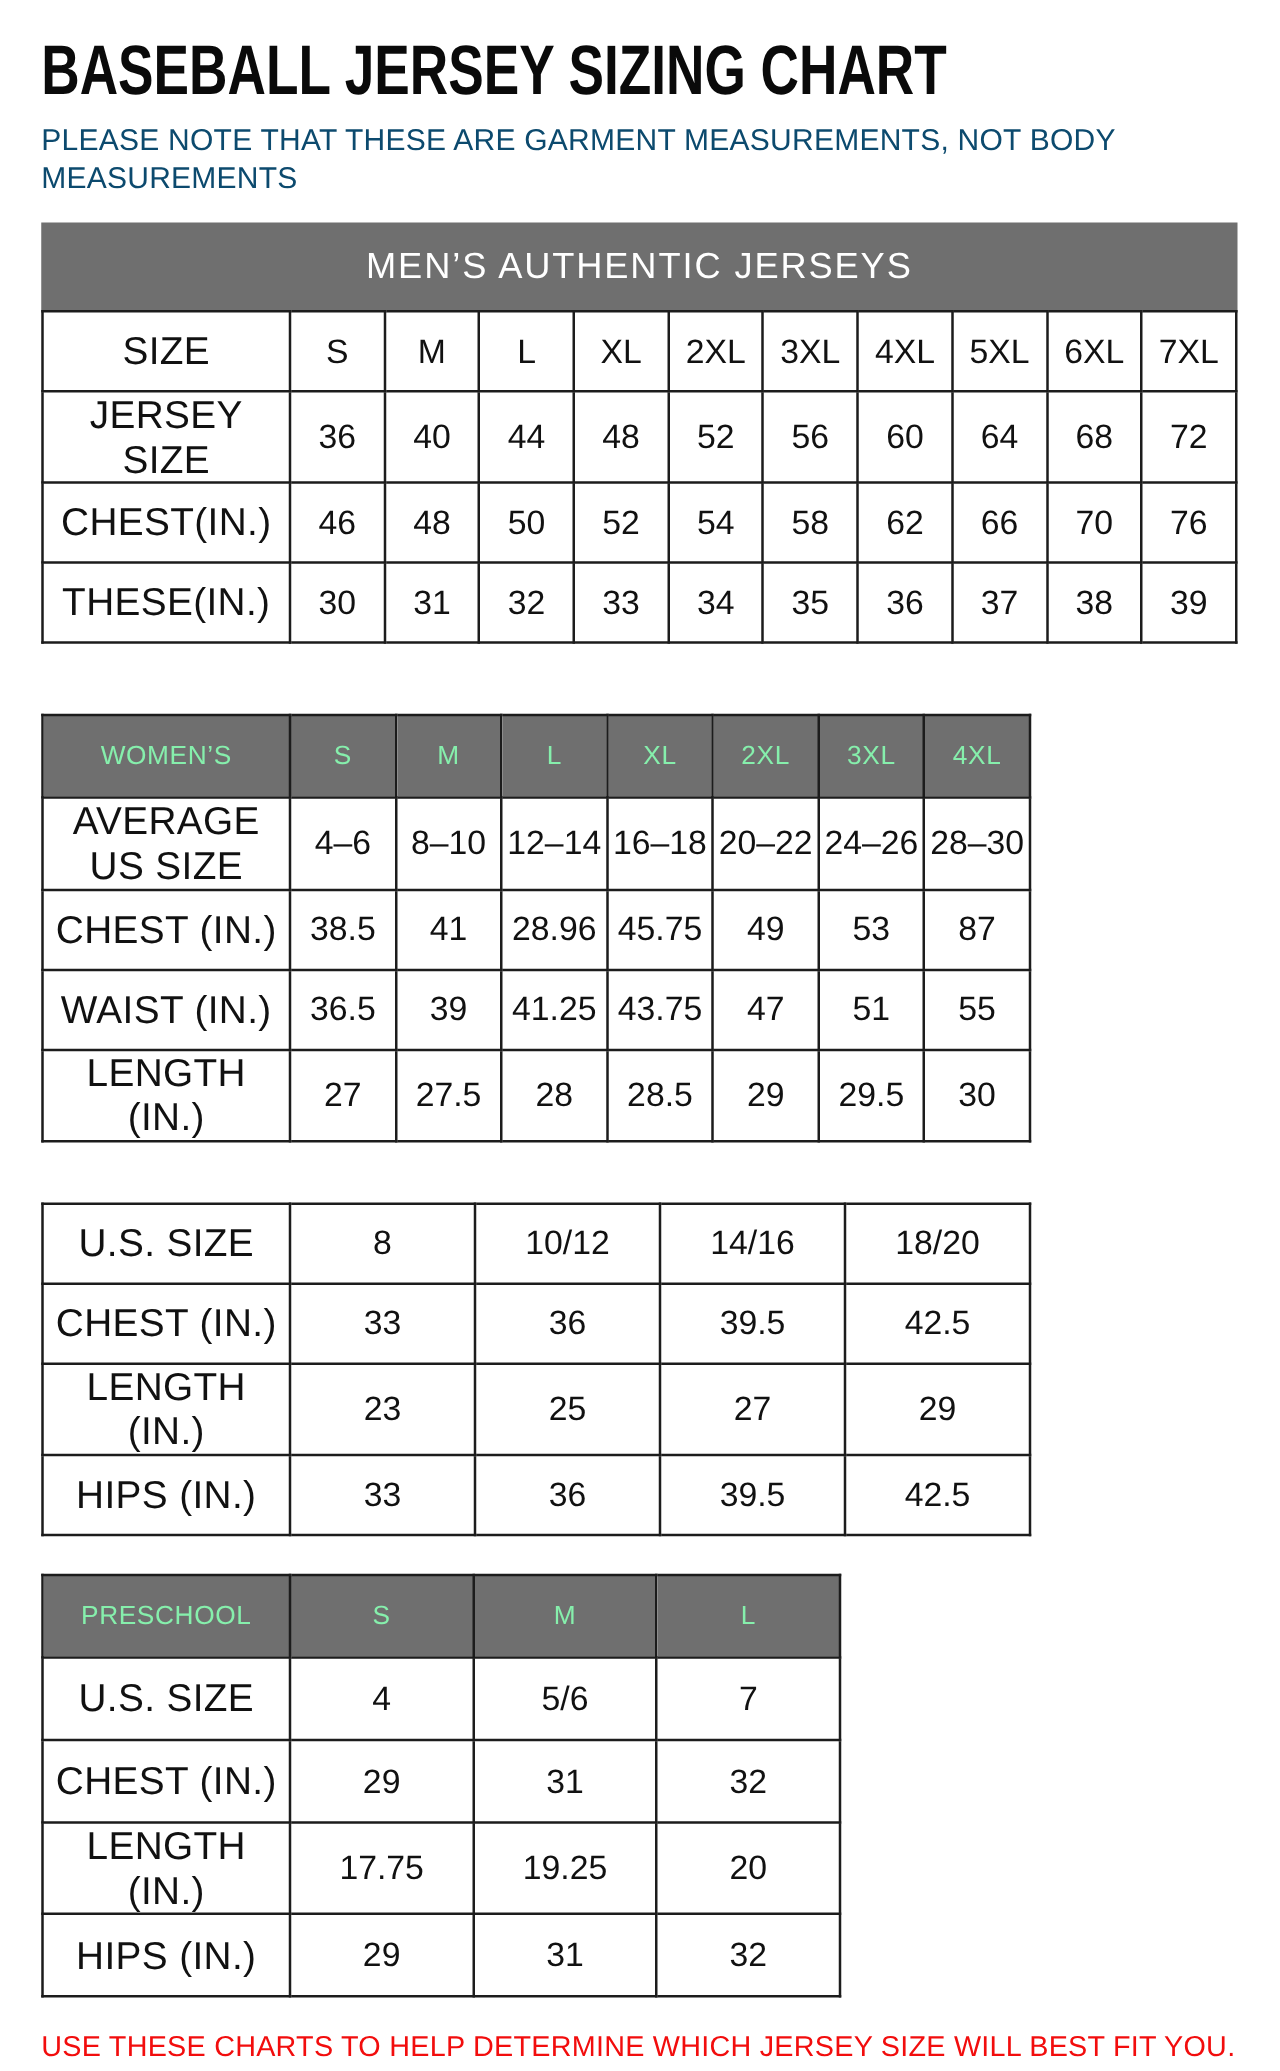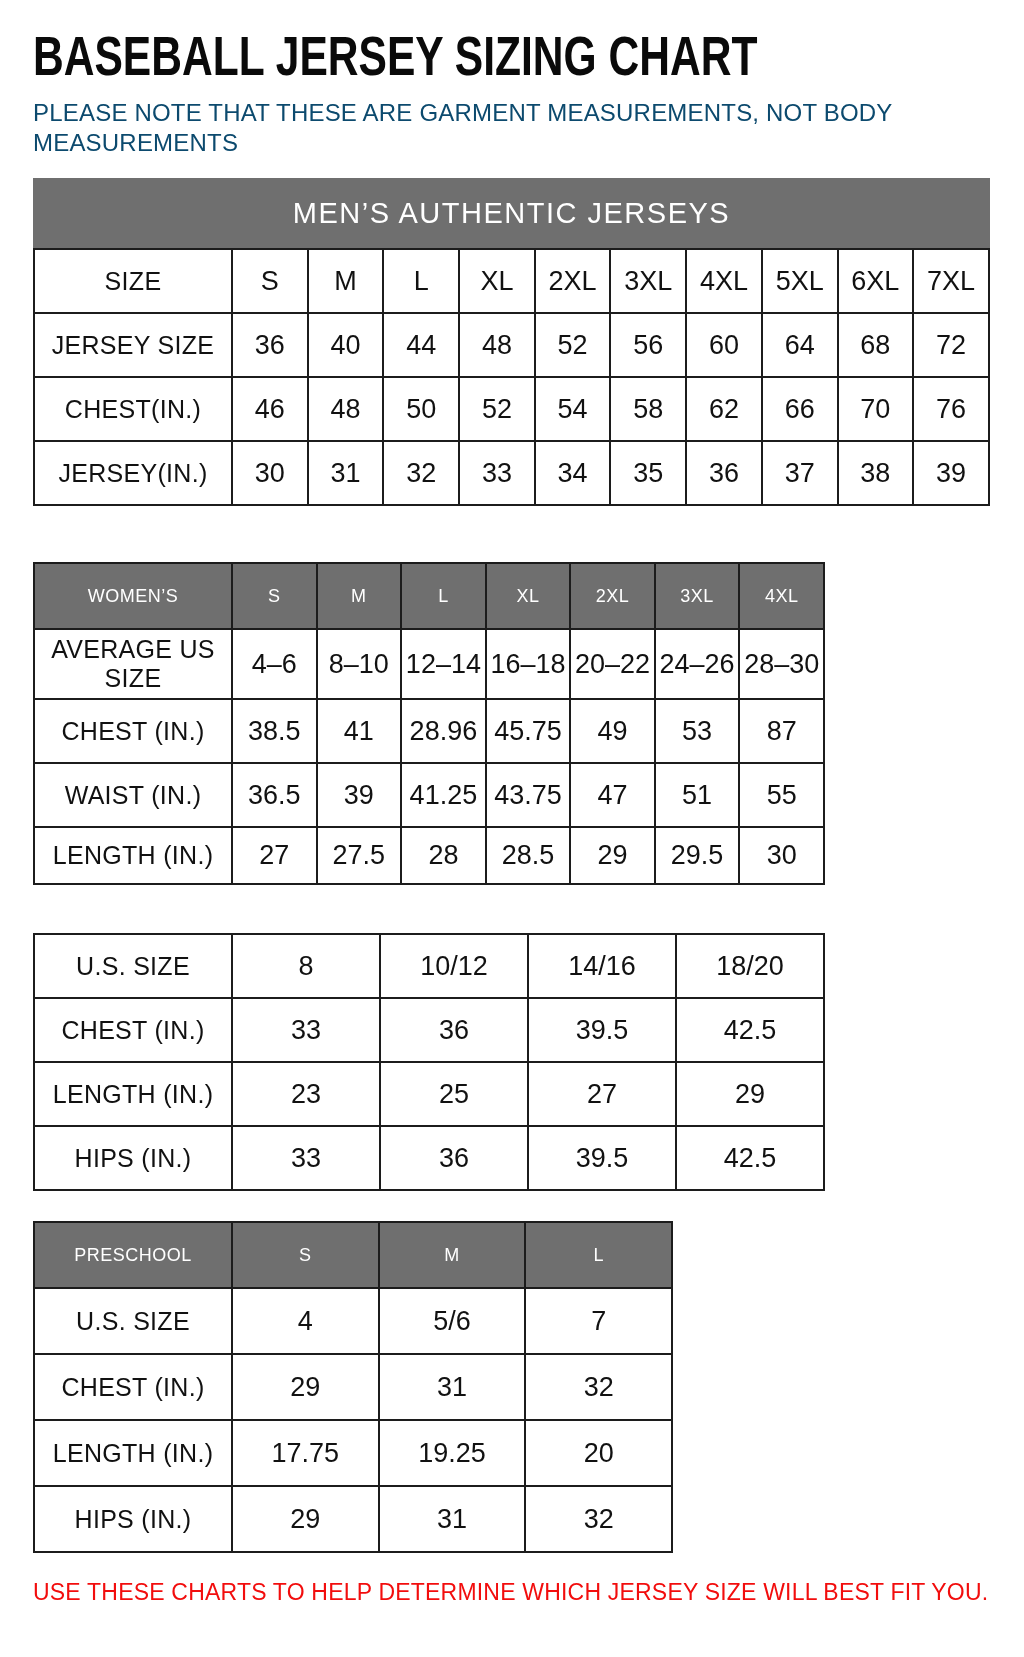--- a/index.html
+++ b/index.html
@@ -48,26 +48,26 @@
     table-layout: fixed;
     background: #ffffff;
   }
   table.sizing td {
     border: 2px solid #1c1c1c;
     text-align: center;
     vertical-align: middle;
     height: 64px;
     overflow: hidden;
   }
-  td.lbl { font-size: 25px; letter-spacing: 0.3px; padding: 0 6px; line-height: 1.15; }
+  td.lbl { font-size: 31px; letter-spacing: 0.3px; padding: 0 6px; line-height: 1.15; }
   td.val { font-size: 27px; }
   tr.gray-head td {
     background: #6f6f6f;
-    color: #ffffff;
-    font-size: 18px;
+    color: #86efac;
+    font-size: 21px;
     letter-spacing: 0.5px;
   }
   #mens-table   { width: 957px; }
   #womens-table { width: 792px; margin-top: 56px; }
   #boys-table   { width: 792px; margin-top: 48px; }
   #preschool-table { width: 640px; margin-top: 30px; }
   #womens-table tr.gray-head td { height: 66px; }
   #womens-table tr.tall td { height: 70px; }
   #womens-table tr.short td { height: 57px; }
   #boys-table tr.gray-head td { height: 72px; }
@@ -142,21 +142,21 @@
     <td class="val">50</td>
     <td class="val">52</td>
     <td class="val">54</td>
     <td class="val">58</td>
     <td class="val">62</td>
     <td class="val">66</td>
     <td class="val">70</td>
     <td class="val">76</td>
   </tr>
   <tr>
-    <td class="lbl">JERSEY(IN.)</td>
+    <td class="lbl">THESE(IN.)</td>
     <td class="val">30</td>
     <td class="val">31</td>
     <td class="val">32</td>
     <td class="val">33</td>
     <td class="val">34</td>
     <td class="val">35</td>
     <td class="val">36</td>
     <td class="val">37</td>
     <td class="val">38</td>
     <td class="val">39</td>

